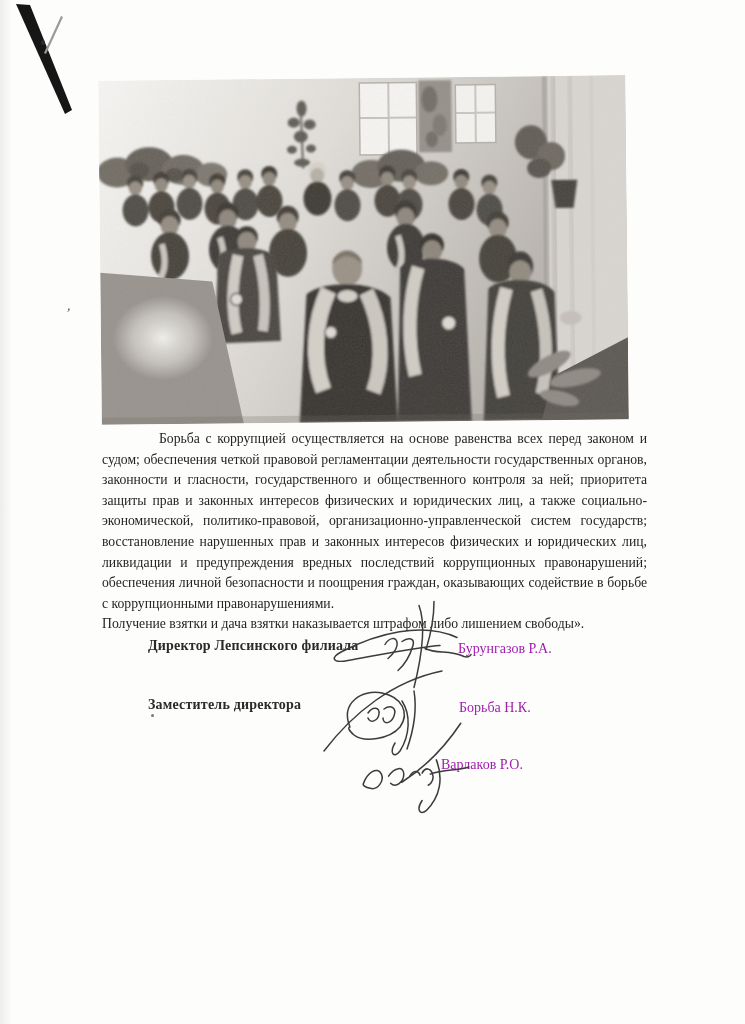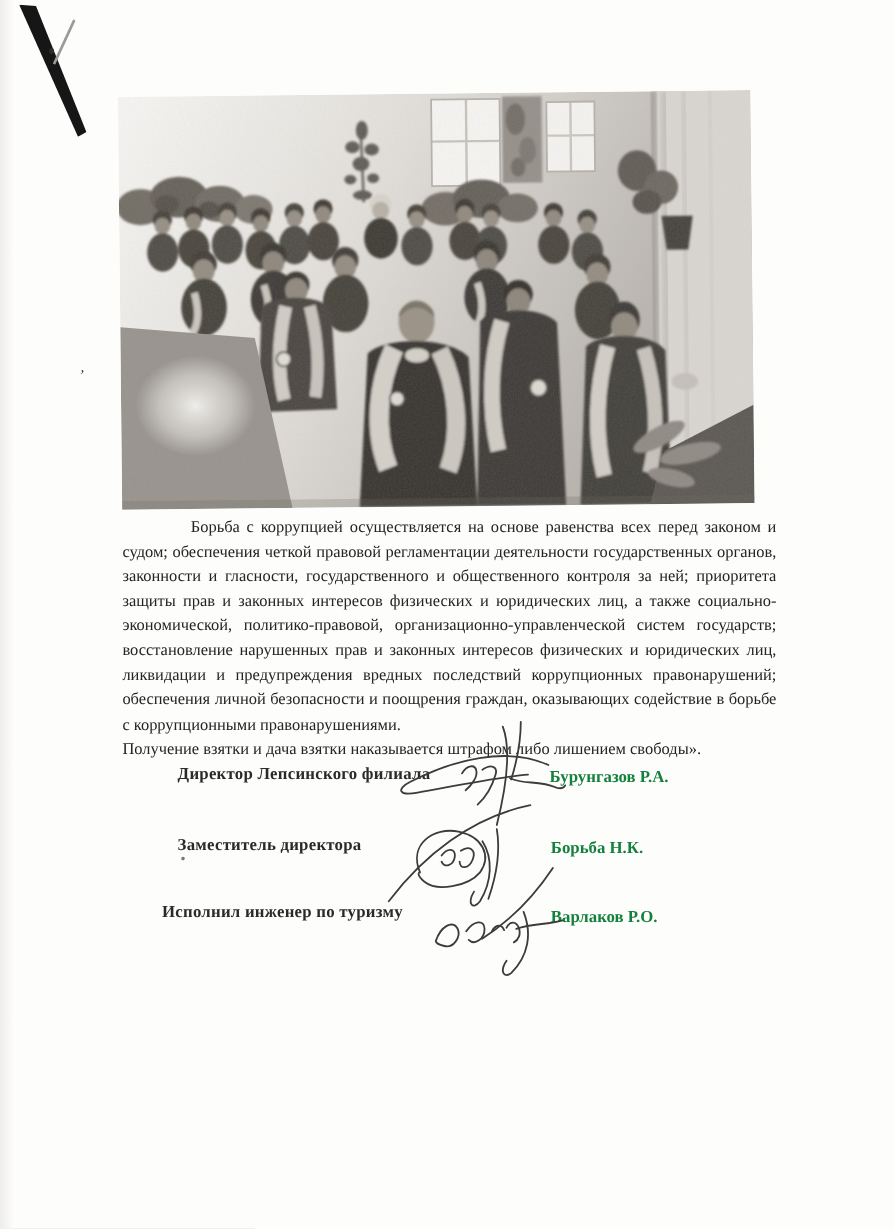--- a/index.html
+++ b/index.html
@@ -23,26 +23,26 @@
   .photo{position:absolute;left:100px;top:78px;width:527px;height:344px;
     transform:rotate(-0.6deg);}
   .photo svg{display:block;width:100%;height:100%;}
 
   .textblock{position:absolute;left:102px;top:429px;width:545px;}
   .para{margin:0;font-size:13.7px;line-height:20.6px;text-align:justify;
     text-indent:57px;color:#242424;}
   .closing{margin:0;font-size:13.7px;line-height:20.6px;color:#242424;}
 
   .sig-title{position:absolute;font-weight:bold;font-size:14px;color:#2a2a2a;letter-spacing:.2px;white-space:nowrap;}
-  .sig-name{position:absolute;font-weight:bold;font-size:14px;color:#15803d;white-space:nowrap;}
+  .sig-name{position:absolute;font-weight:normal;font-size:14px;color:#a21caf;white-space:nowrap;}
   .sig-svg{position:absolute;}
   .sig-svg path{fill:none;stroke:#3c3c3c;stroke-width:1.5;stroke-linecap:round;}
   #title-1{left:148px;top:638px;}  #name-1{left:458px;top:641px;}
   #title-2{left:148px;top:697px;font-family:Liberation Serif, serif;}  #name-2{left:459px;top:700px;}
-  #title-3{left:135px;top:753px;}  #name-3{left:459px;top:757px;}
+  #title-3{left:135px;top:753px;}  #name-3{left:441px;top:757px;}
   #sig-1{left:322px;top:599px;width:150px;height:96px;}
   #sig-2{left:318px;top:664px;width:140px;height:94px;}
   #sig-3{left:355px;top:721px;width:122px;height:94px;}
 </style>
 </head>
 <body>
 
 <div class="page">
   <div class="edge-shade"></div>
 
@@ -251,21 +251,20 @@
   <span class="sig-name" id="name-2">Борьба Н.К.</span>
   <svg class="sig-svg" id="sig-2" viewBox="0 0 140 92">
     <path d="M 6 86 C 35 48 75 16 124 6"></path>
     <path d="M 32 62 C 22 38 44 24 64 28 C 84 32 92 48 82 62 C 72 74 46 78 36 70 C 30 65 30 62 32 62"></path>
     <path d="M 50 48 C 55 41 62 42 61 49 C 60 56 52 59 50 53"></path>
     <path d="M 66 44 C 73 39 79 43 76 51 C 73 59 65 60 65 53"></path>
     <path d="M 84 36 C 93 50 92 70 82 86 C 76 94 71 88 77 78"></path>
     <path d="M 96 26 C 99 44 96 64 89 84"></path>
   </svg>
 
-  <span class="sig-title" id="title-3">Исполнил инженер по туризму</span>
   <span class="sig-name" id="name-3">Варлаков Р.О.</span>
   <svg class="sig-svg" id="sig-3" viewBox="0 0 120 92">
     <path d="M 104 2 C 88 26 68 46 46 60"></path>
     <path d="M 8 62 C 12 50 22 44 26 52 C 29 59 22 68 15 66 C 10 65 8 63 8 62"></path>
     <path d="M 33 54 C 39 45 48 44 48 52 C 48 60 40 66 35 61"></path>
     <path d="M 54 54 C 57 48 62 48 64 53 M 66 51 C 69 45 74 46 76 51 C 78 56 76 61 72 63"></path>
     <path d="M 74 52 C 88 47 99 49 112 45"></path>
     <path d="M 80 38 C 87 56 84 74 70 88 C 64 93 60 87 66 78"></path>
   </svg>
 </div>

